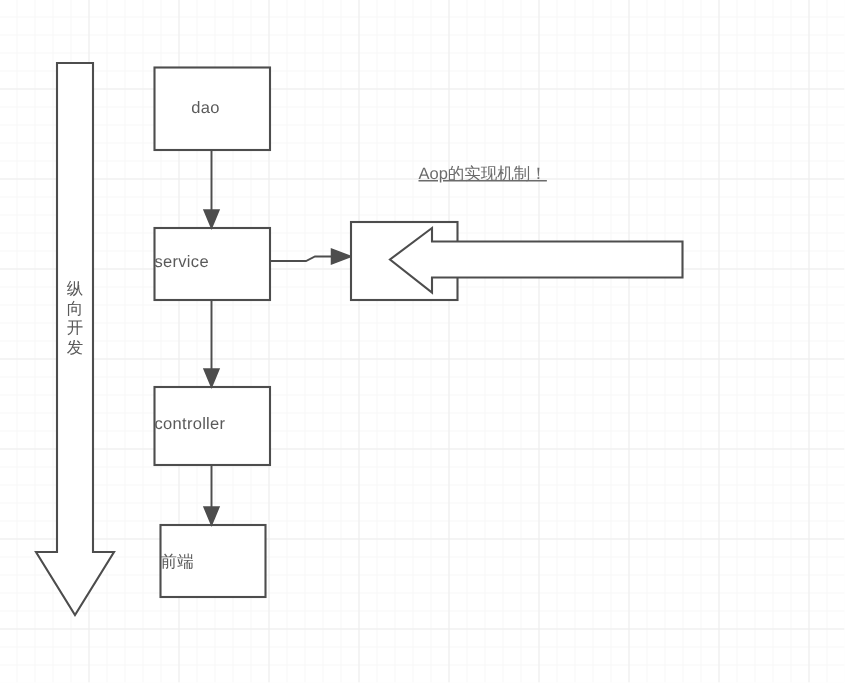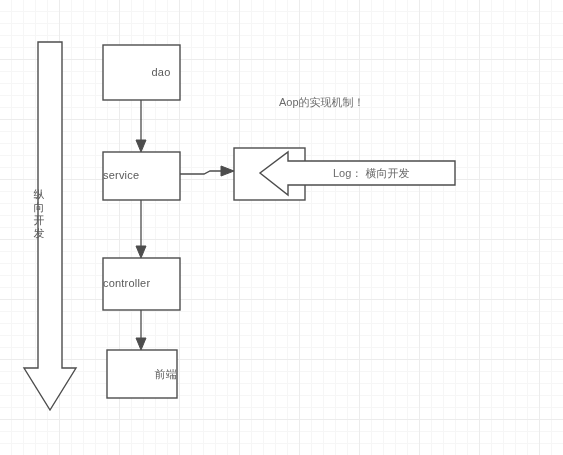--- a/index.html
+++ b/index.html
@@ -97,27 +97,26 @@
     <g>
       <polyline points="180,174 204,174 210,171 224,171" fill="none" stroke="#4d4d4d" stroke-width="1.3"></polyline>
       <polygon points="234,171 221,166 221,176" fill="#4d4d4d" stroke="#4d4d4d" stroke-width="1"></polygon>
     </g>
 
     <rect x="234" y="148" width="71" height="52" fill="#ffffff" stroke="#4d4d4d" stroke-width="1.4"></rect>
 
     <polygon points="288,152 288,161 455,161 455,185 288,185 288,195 260,173" fill="#ffffff" stroke="#4d4d4d" stroke-width="1.4" stroke-linejoin="miter"></polygon>
   </svg>
 
-  <div class="node-label" style="left:103px; top:66px; width:68px; text-align:center;padding-left:24px;">dao</div>
+  <div class="node-label" style="left:103px; top:66px; width:68px; text-align:center;">dao</div>
 
   <div class="node-label" style="left:103px; top:169px; width:77px; ">service</div>
 
   <div class="node-label" style="left:103px; top:277px; width:77px; text-align:left;">controller</div>
 
-  <div class="node-label" style="left:107px; top:367px; width:70px; text-align:right;">前端</div>
+  <div class="node-label" style="left:107px; top:367px; width:70px; text-align:left;">前端</div>
 
-  <div class="note-label" style="left:279px; top:95px;">Aop的实现机制！</div>
+  <div class="note-label" style="left:279px; top:108px;text-decoration:underline;">Aop的实现机制！</div>
 
-  <div class="note-label" style="left:333px; top:166px;">Log： 横向开发</div>
 
-  <div class="vlabel" style="left:31px; top:188px;">纵向开发</div>
+  <div class="vlabel" style="left:42px; top:188px;font-family:Liberation Mono, monospace;">纵向开发</div>
 
 </div>
 
 </body></html>

